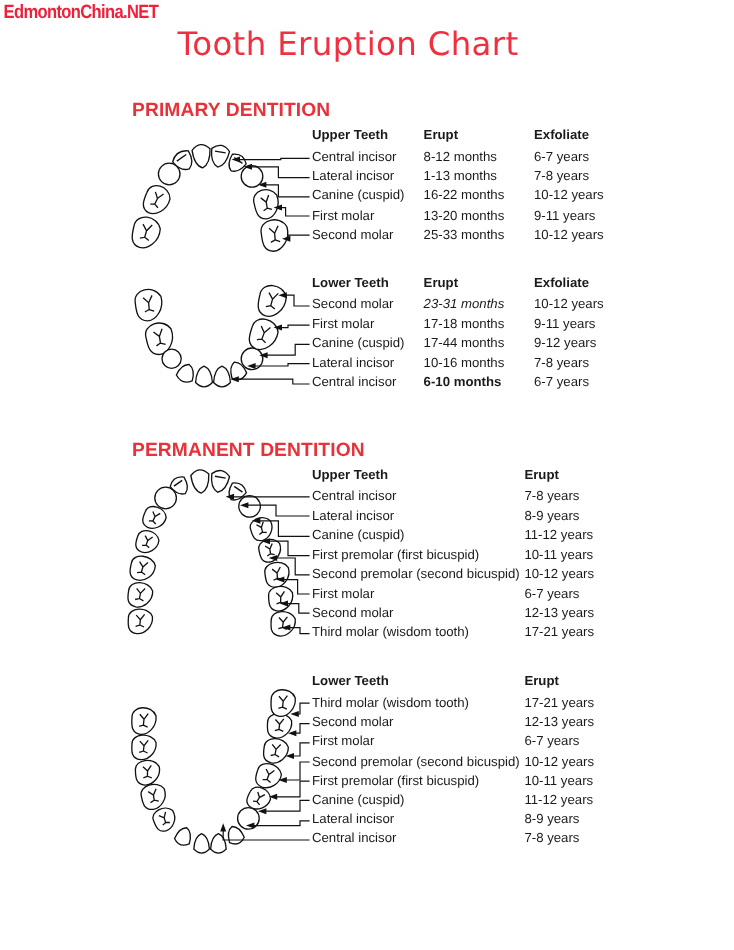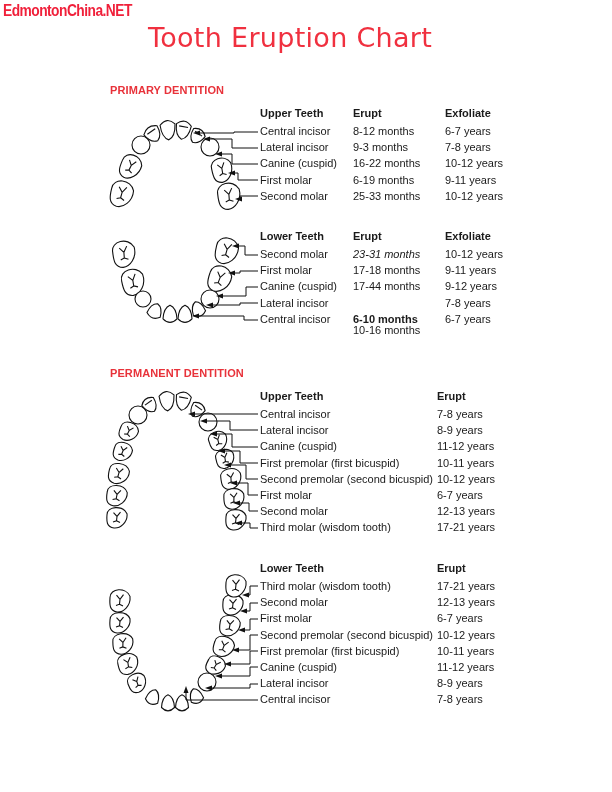--- a/index.html
+++ b/index.html
@@ -4,21 +4,21 @@
   <style>
     html, body { margin: 0; padding: 0; background: #ffffff; }
     body { width: 612px; height: 792px; position: relative; overflow: hidden;
            font-family: "DejaVu Sans", sans-serif; color: #1a1a1a; }
     .watermark { position: absolute; left: 3px; top: 2px; font-family: "Liberation Sans", sans-serif;
                  font-weight: bold; font-size: 16px; color: #f0203a; letter-spacing: -0.6px;
                  transform: scaleX(0.86); transform-origin: left top; }
     .title { position: absolute; left: 148px; top: 22px; font-family: "DejaVu Sans", sans-serif;
              font-size: 27px; color: #f0303f; letter-spacing: 0.3px; }
     .section-title { position: absolute; left: 110px; font-family: "Liberation Sans", sans-serif;
-                     font-size: 11px; font-weight: bold; color: #e8323a; letter-spacing: 0.1px; }
+                     font-size: 16px; font-weight: bold; color: #e8323a; letter-spacing: 0.1px; }
     .tbl { position: absolute; font-family: "Liberation Sans", sans-serif; font-size: 11px; color: #1a1a1a; }
     .tbl .row { position: absolute; white-space: nowrap; height: 14px; line-height: 14px; }
     .tbl .hdr { font-weight: bold; }
     .tbl .c1 { position: absolute; left: 0; }
     .tbl .c2 { position: absolute; }
     .tbl .c3 { position: absolute; padding-left: 8px; }
     svg.teeth { position: absolute; left: 0; top: 0; }
     svg.teeth .t { fill: #fff; stroke: #111; stroke-width: 1.1; }
     svg.teeth .g { fill: none; stroke: #111; stroke-width: 1.1; }
     svg.teeth .ln { fill: none; stroke: #111; stroke-width: 1; }
@@ -39,31 +39,31 @@
       <span class="c2" style="left: 93px;">Erupt</span>
       <span class="c3" style="left: 177px;">Exfoliate</span>
     </div>
     <div class="row" style="top: 18px;">
       <span class="c1" style="left: 0px;">Central incisor</span>
       <span class="c2" style="left: 93px;">8-12 months</span>
       <span class="c3" style="left: 177px;">6-7 years</span>
     </div>
     <div class="row" style="top: 34.2px;">
       <span class="c1" style="left: 0px;">Lateral incisor</span>
-      <span class="c2" style="left: 93px;">9-3 months</span>
+      <span class="c2" style="left: 93px;">1-13 months</span>
       <span class="c3" style="left: 177px;">7-8 years</span>
     </div>
     <div class="row" style="top: 50.4px;">
       <span class="c1" style="left: 0px;">Canine (cuspid)</span>
       <span class="c2" style="left: 93px;">16-22 months</span>
       <span class="c3" style="left: 177px;">10-12 years</span>
     </div>
     <div class="row" style="top: 66.6px;">
       <span class="c1" style="left: 0px;">First molar</span>
-      <span class="c2" style="left: 93px;">6-19 months</span>
+      <span class="c2" style="left: 93px;">13-20 months</span>
       <span class="c3" style="left: 177px;">9-11 years</span>
     </div>
     <div class="row" style="top: 82.8px;">
       <span class="c1" style="left: 0px;">Second molar</span>
       <span class="c2" style="left: 93px;">25-33 months</span>
       <span class="c3" style="left: 177px;">10-12 years</span>
     </div>
   </div>
 <div class="tbl" id="tbl-pl" style="top: 229px; left: 260px;">
     <div class="row hdr" style="top: 0px;">
@@ -81,21 +81,21 @@
       <span class="c2" style="left: 93px;">17-18 months</span>
       <span class="c3" style="left: 177px;">9-11 years</span>
     </div>
     <div class="row" style="top: 50.4px;">
       <span class="c1" style="left: 0px;">Canine (cuspid)</span>
       <span class="c2" style="left: 93px;">17-44 months</span>
       <span class="c3" style="left: 177px;">9-12 years</span>
     </div>
     <div class="row" style="top: 66.6px;">
       <span class="c1" style="left: 0px;">Lateral incisor</span>
-      <span class="c2" style="left: 93px; margin-top: 27px;">10-16 months</span>
+      <span class="c2" style="left: 93px;">10-16 months</span>
       <span class="c3" style="left: 177px;">7-8 years</span>
     </div>
     <div class="row" style="top: 82.8px;">
       <span class="c1" style="left: 0px;">Central incisor</span>
       <span class="c2" style="left: 93px; font-weight: bold;">6-10 months</span>
       <span class="c3" style="left: 177px;">6-7 years</span>
     </div>
   </div>
 <div class="tbl" id="tbl-mu" style="top: 389px; left: 260px;">
     <div class="row hdr" style="top: 0px;">

